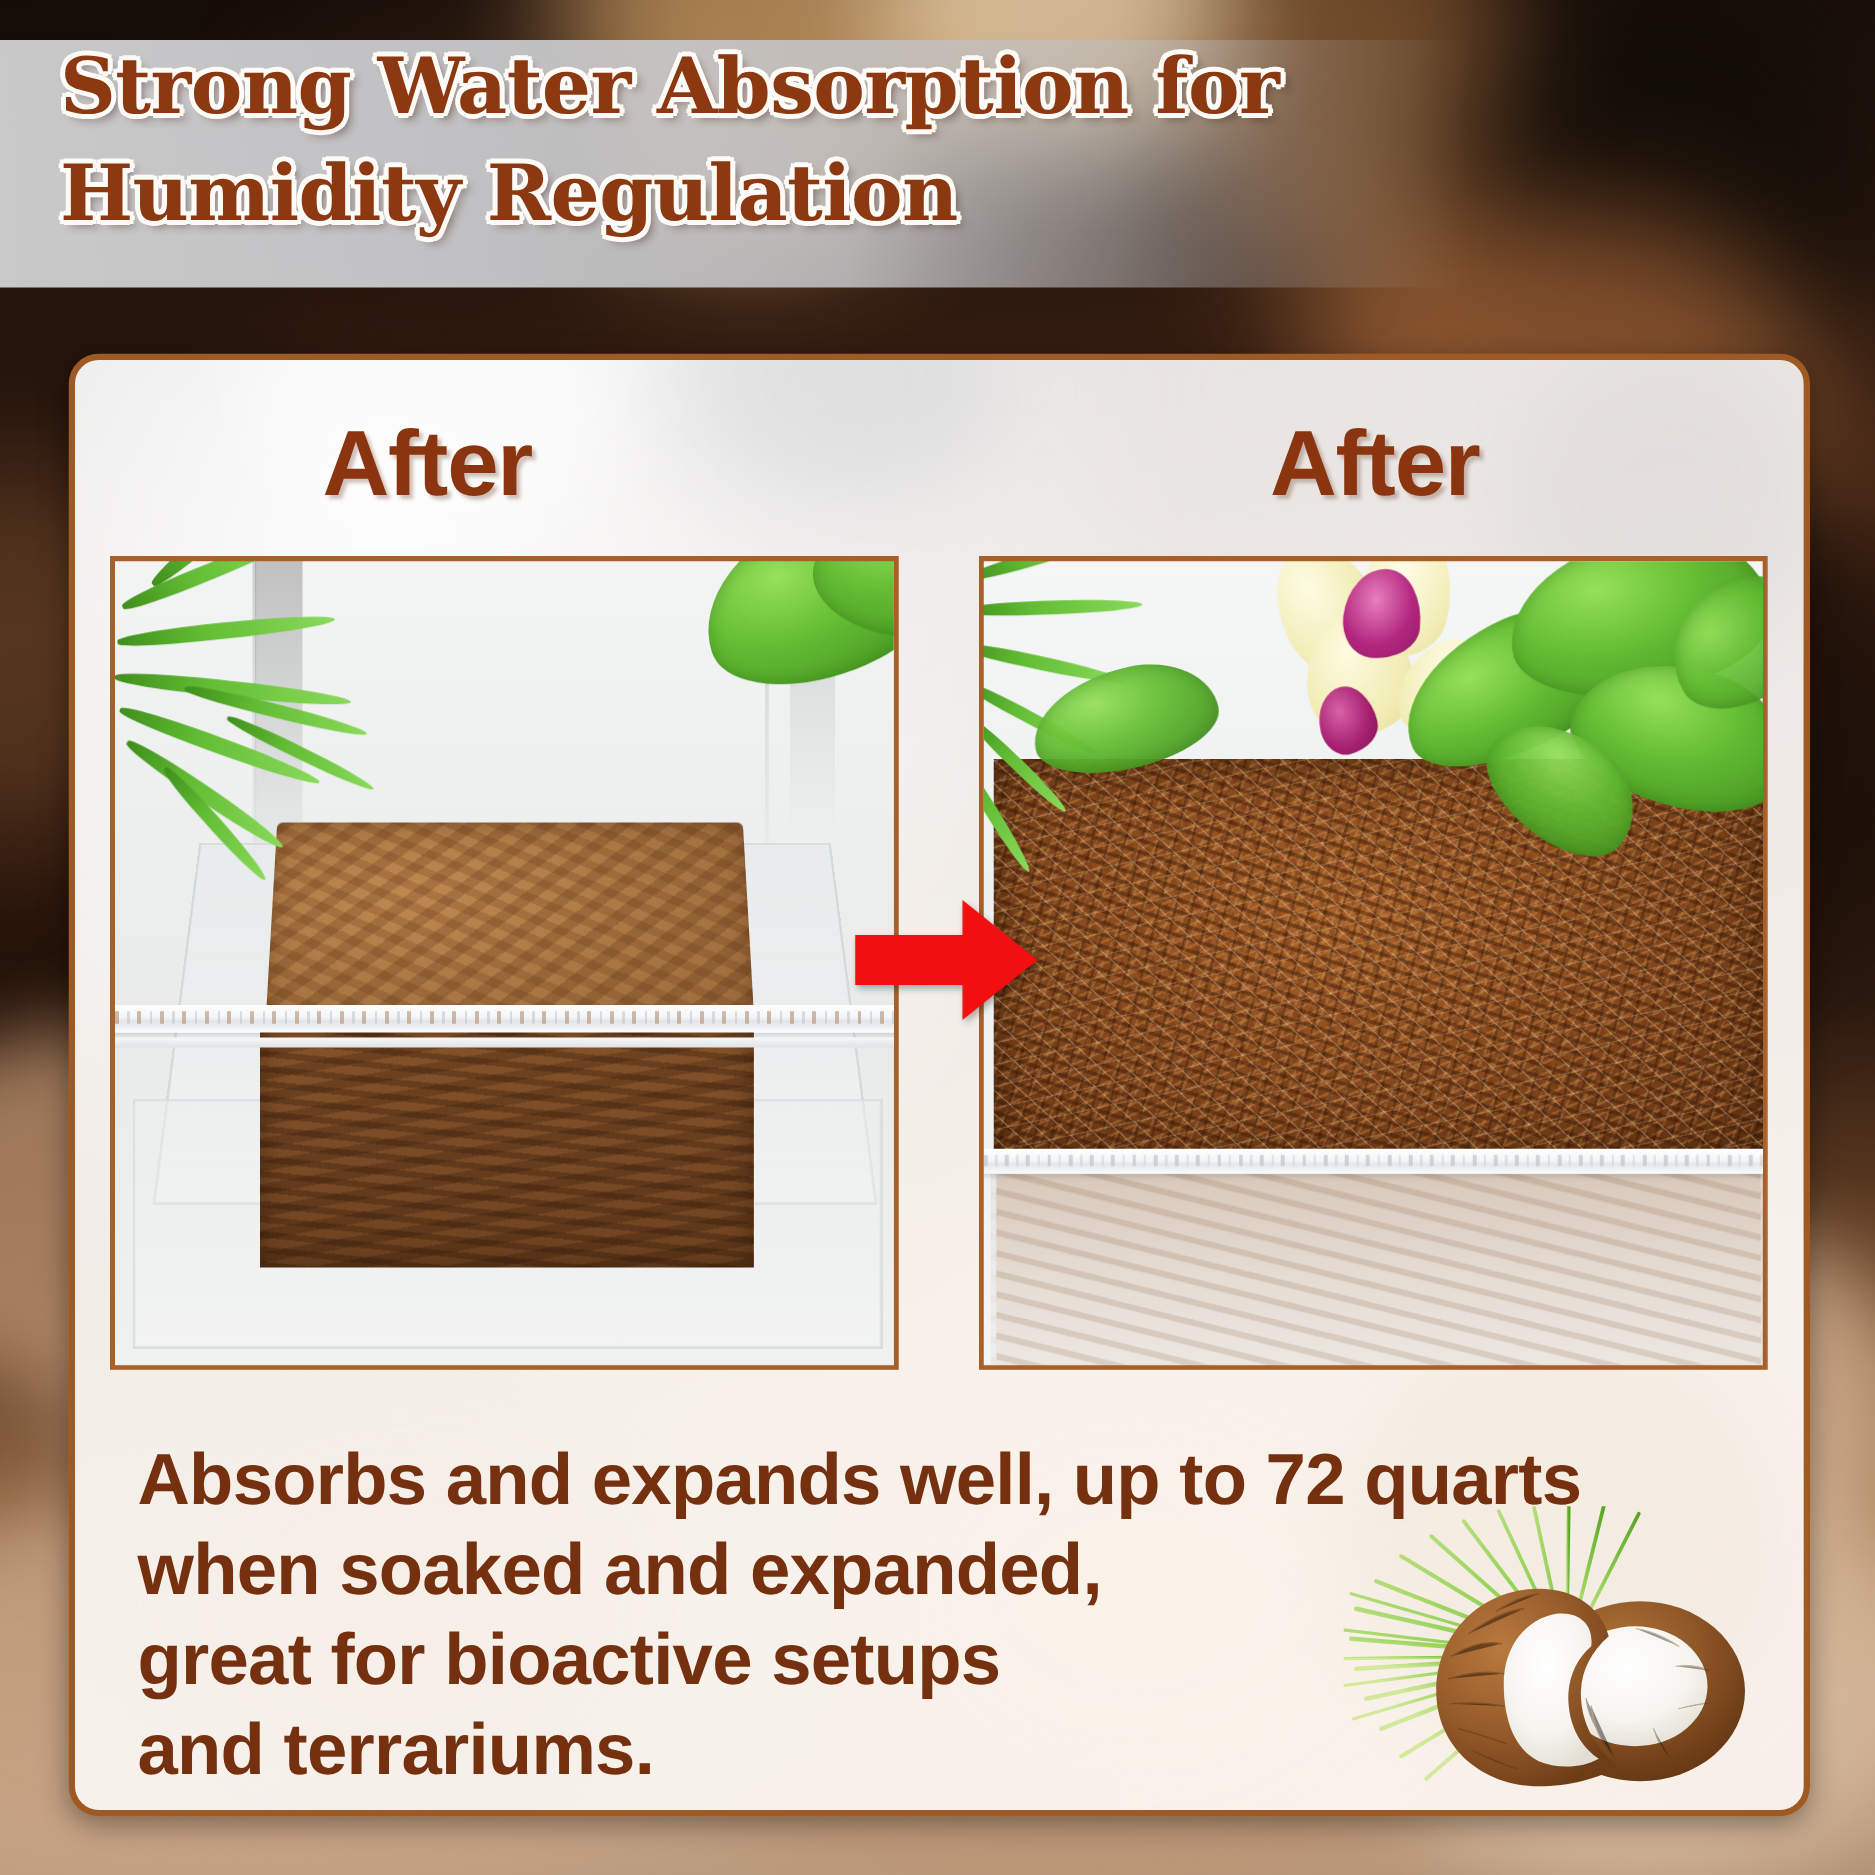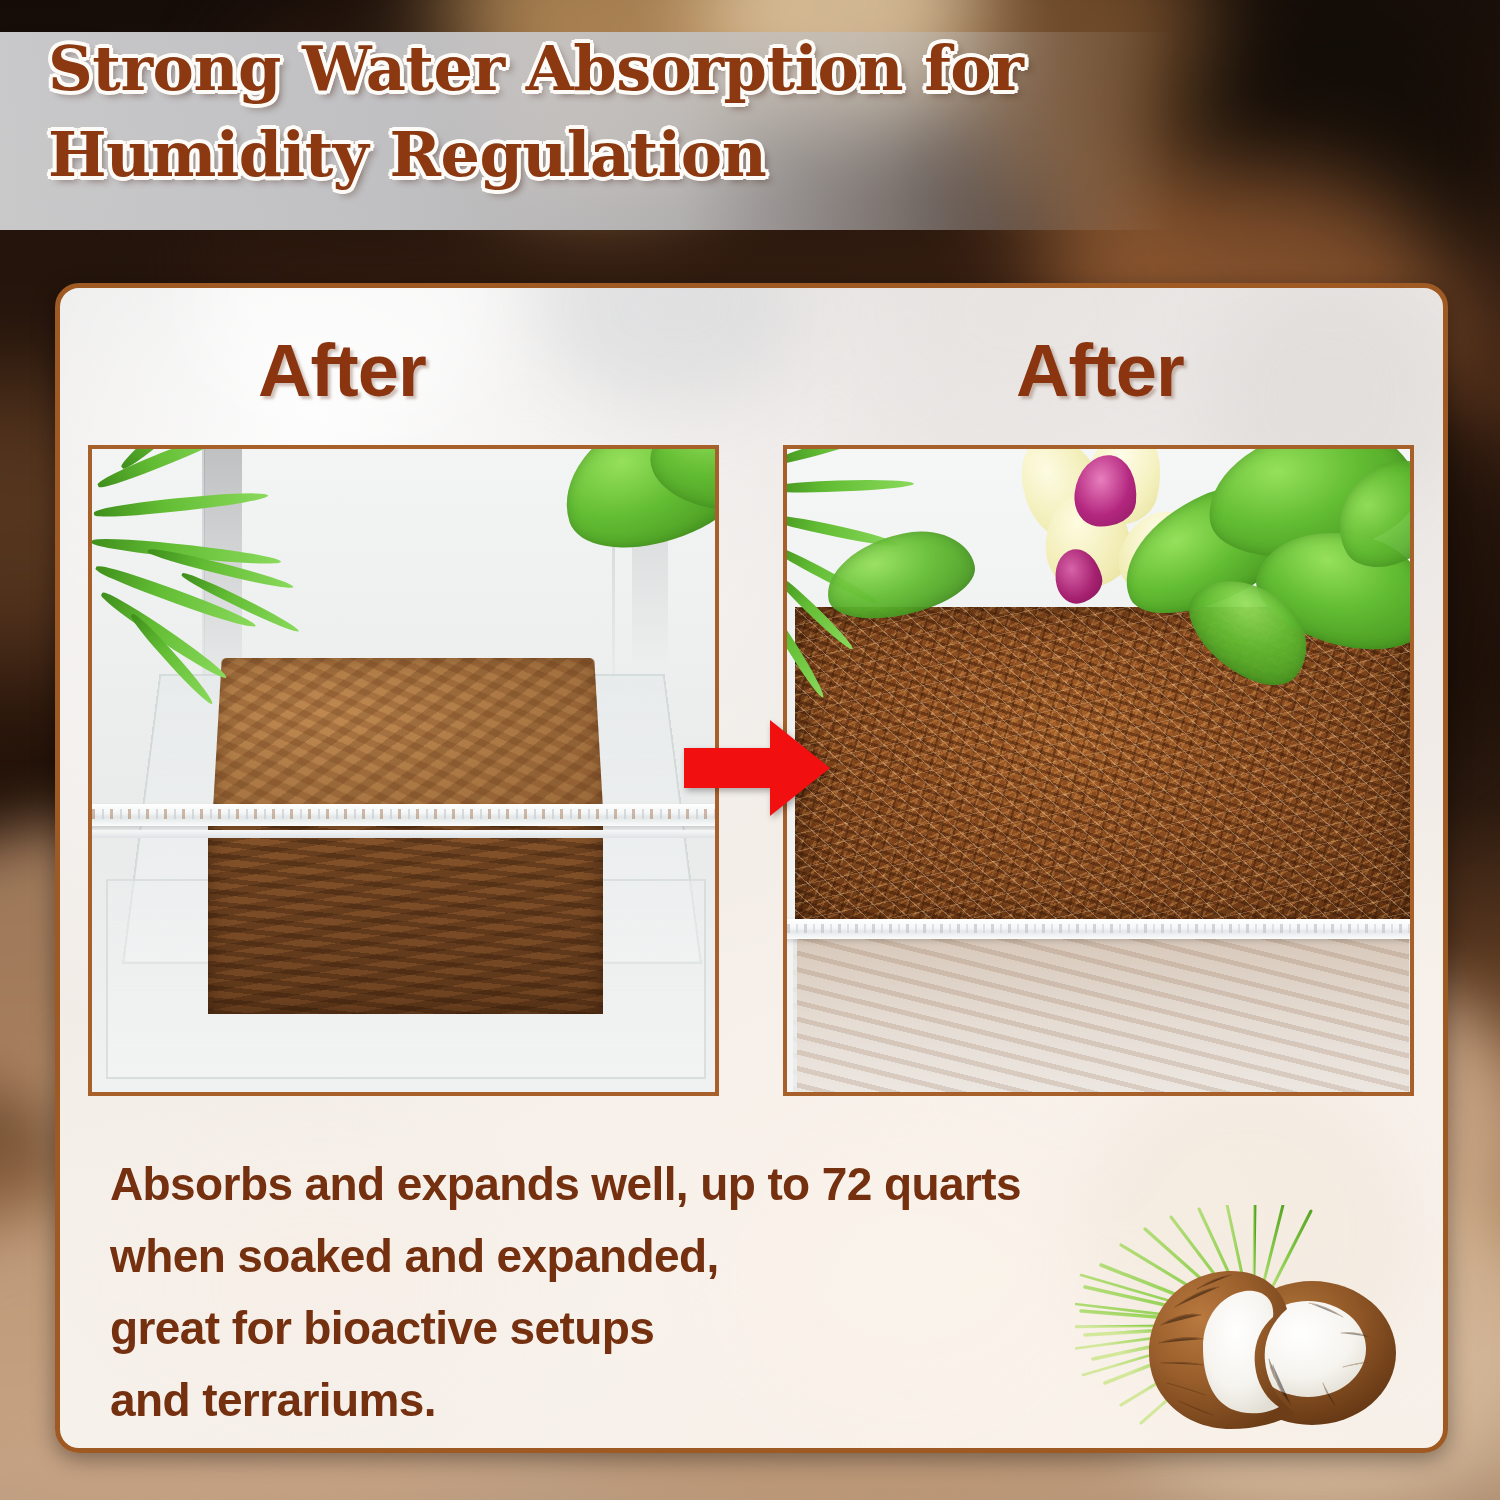--- a/index.html
+++ b/index.html
@@ -216,21 +216,21 @@
 
   
   #arrow { position:absolute; left:684px; top:718px; width:146px; height:100px; z-index:8;
            filter:drop-shadow(2px 3px 3px rgba(0,0,0,.3)); }
 
   
   #body-copy {
     position:absolute; left:110px; top:1148px; width:1200px; z-index:7;
     font-family:"Liberation Sans", sans-serif;
     font-weight:700;
-    font-size:46px;
+    font-size:58px;
     line-height:72px;
     color:#75300F;
     white-space:pre-line;
     letter-spacing:-0.6px;
   }
 
   
   #coconut { position:absolute; left:1075px; top:1205px; width:350px; height:245px; z-index:7; }
 </style>
 </head>

